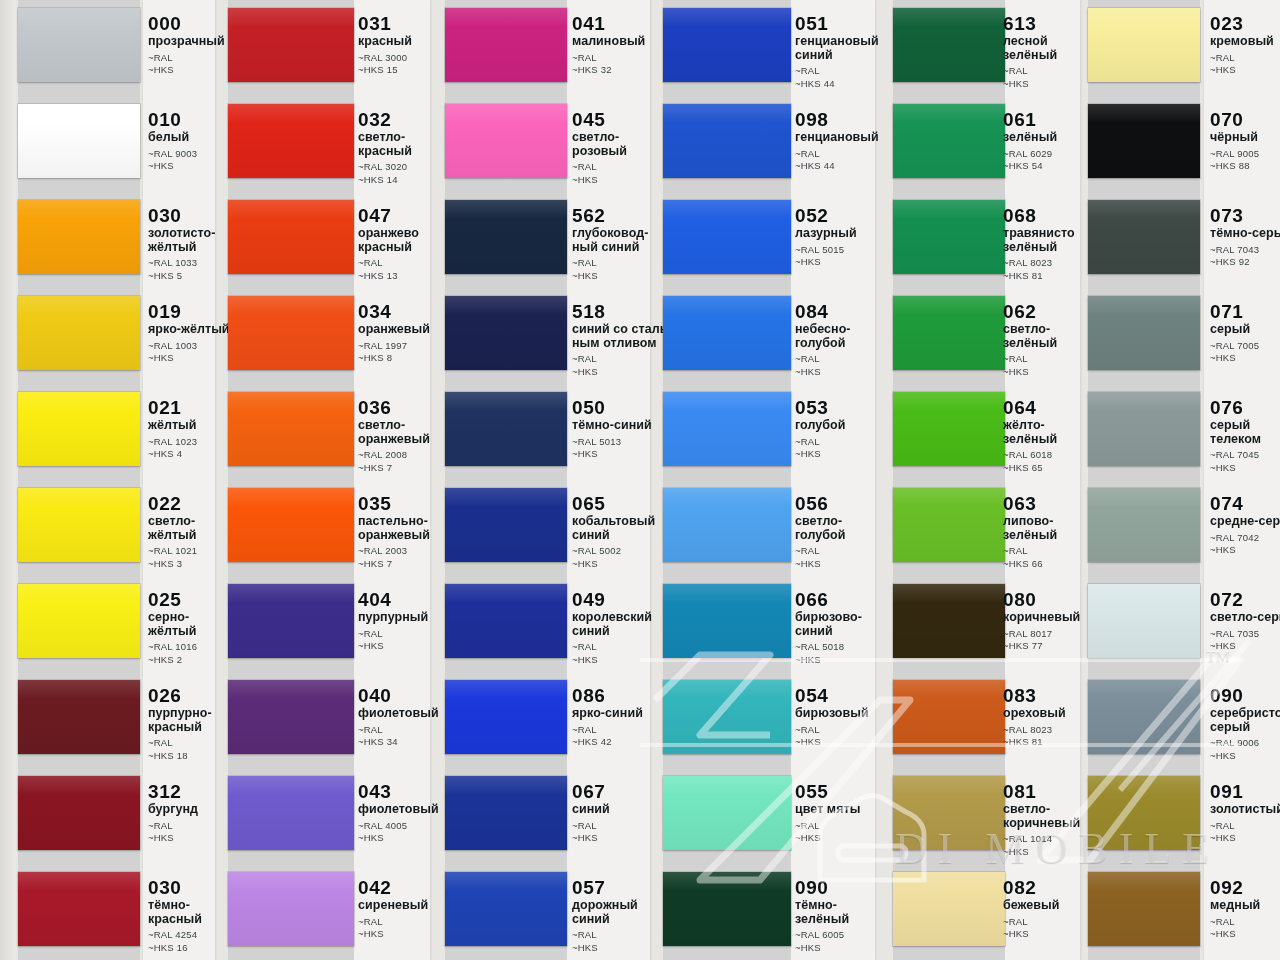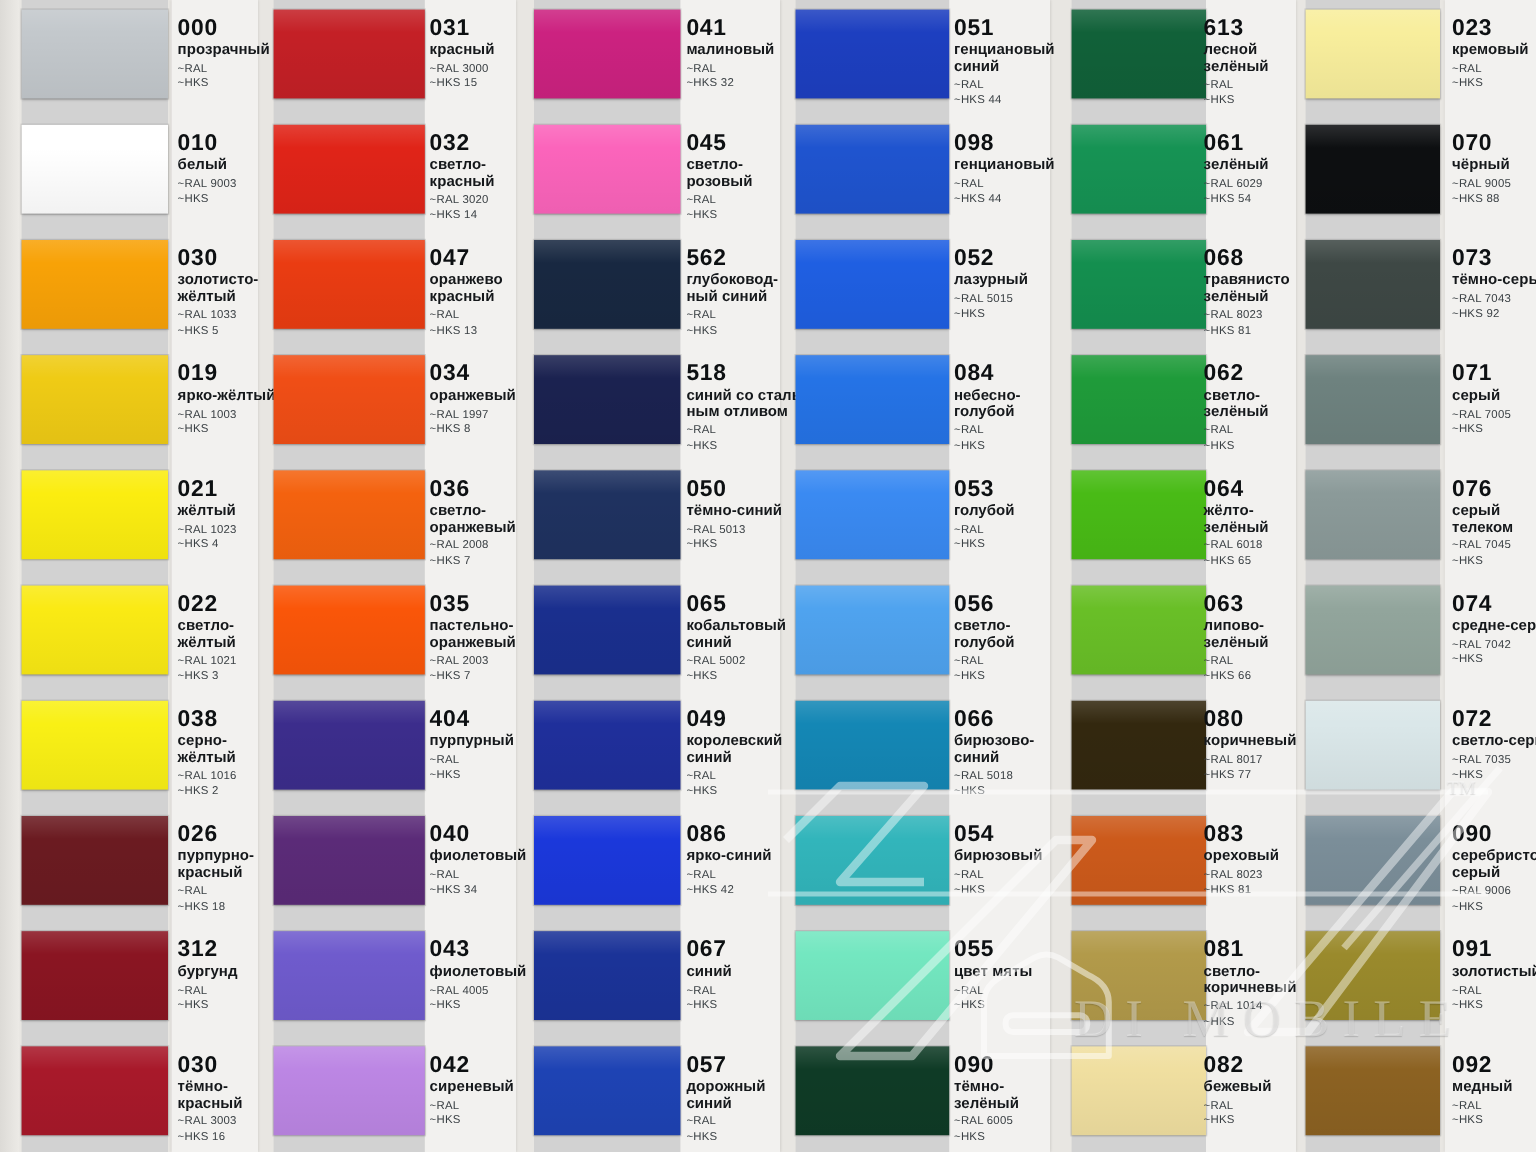--- a/index.html
+++ b/index.html
@@ -111,21 +111,21 @@
         <div class="chip" title="022 светло- жёлтый" style="left: 18px; top: 488px; width: 122px; height: 74px; background: rgb(250, 234, 20);"></div>
         <div class="lbl" style="left: 148px; top: 494px; width: 116px;">
           <div class="code">022</div>
           <div class="nm">светло-
 жёлтый</div>
           <div class="ref">~RAL 1021</div>
           <div class="ref">~HKS 3</div>
         </div>
         <div class="chip" title="025 серно- жёлтый" style="left: 18px; top: 584px; width: 122px; height: 74px; background: rgb(249, 240, 21);"></div>
         <div class="lbl" style="left: 148px; top: 590px; width: 116px;">
-          <div class="code">038</div>
+          <div class="code">025</div>
           <div class="nm">серно-
 жёлтый</div>
           <div class="ref">~RAL 1016</div>
           <div class="ref">~HKS 2</div>
         </div>
         <div class="chip" title="026 пурпурно- красный" style="left: 18px; top: 680px; width: 122px; height: 74px; background: rgb(107, 27, 33);"></div>
         <div class="lbl" style="left: 148px; top: 686px; width: 116px;">
           <div class="code">026</div>
           <div class="nm">пурпурно-
 красный</div>
@@ -137,21 +137,21 @@
           <div class="code">312</div>
           <div class="nm">бургунд</div>
           <div class="ref">~RAL</div>
           <div class="ref">~HKS</div>
         </div>
         <div class="chip" title="030 тёмно- красный" style="left: 18px; top: 872px; width: 122px; height: 74px; background: rgb(168, 25, 42);"></div>
         <div class="lbl" style="left: 148px; top: 878px; width: 116px;">
           <div class="code">030</div>
           <div class="nm">тёмно-
 красный</div>
-          <div class="ref">~RAL 3003</div>
+          <div class="ref">~RAL 4254</div>
           <div class="ref">~HKS 16</div>
         </div>
       </div>
       <div class="col" style="left: 0px;">
         <div class="label-rail" style="left: 353px; width: 77px;"></div>
         <div style="position: absolute; top: 0px; height: 960px; background: rgb(210, 210, 210); left: 228px; width: 126px;"></div>
         <div class="chip" title="031 красный" style="left: 228px; top: 8px; width: 126px; height: 74px; background: rgb(196, 32, 38);"></div>
         <div class="lbl" style="left: 358px; top: 14px; width: 121px;">
           <div class="code">031</div>
           <div class="nm">красный</div>

